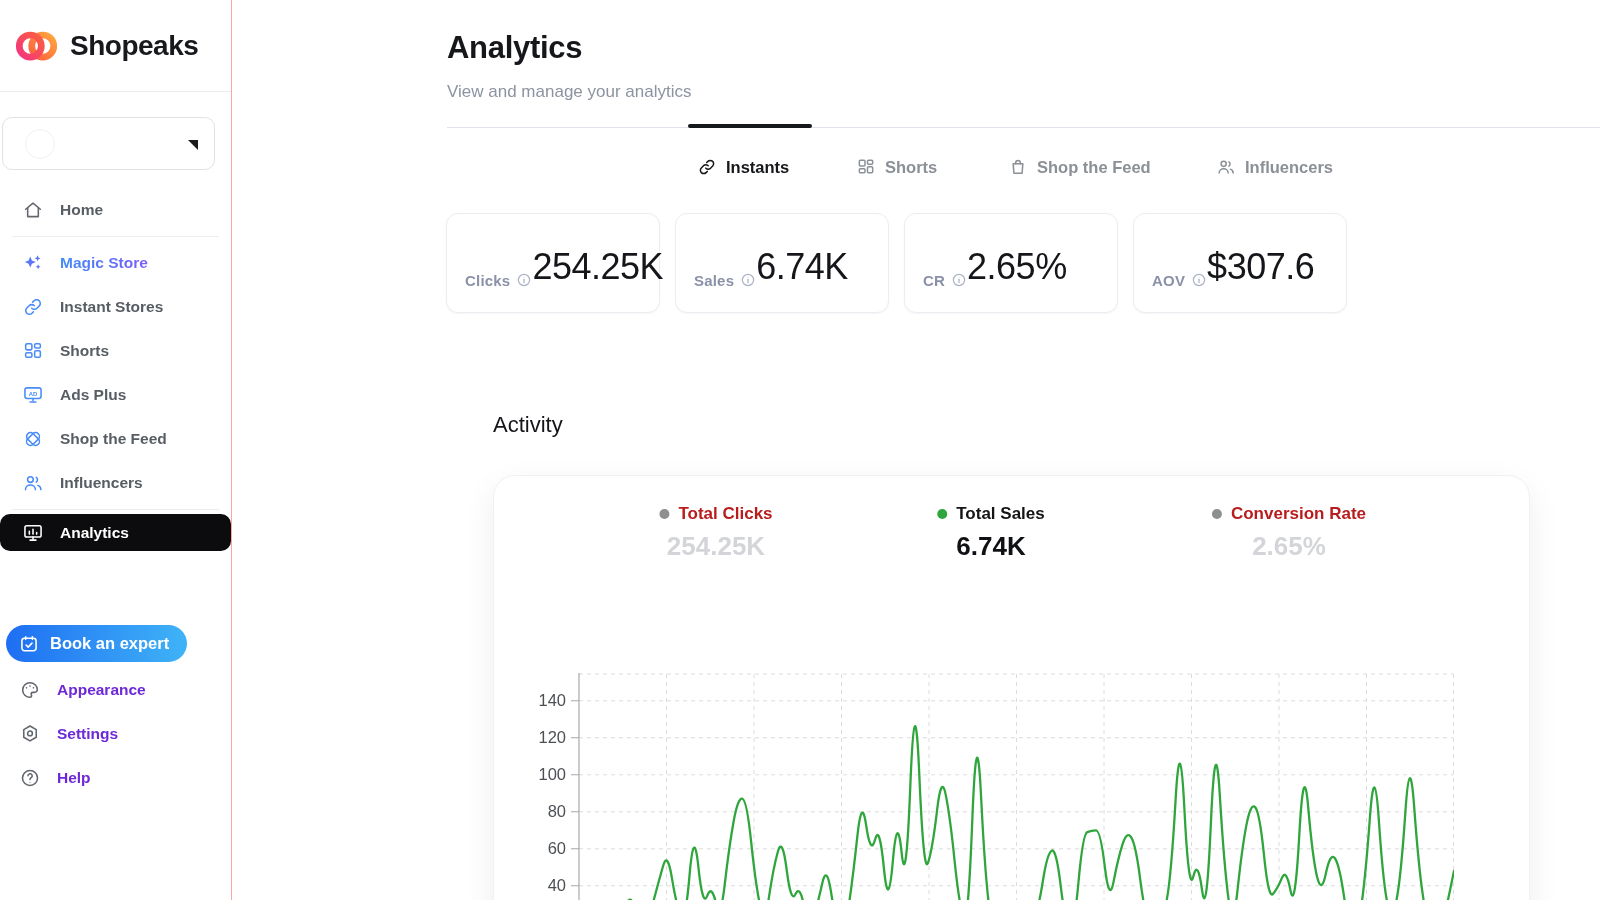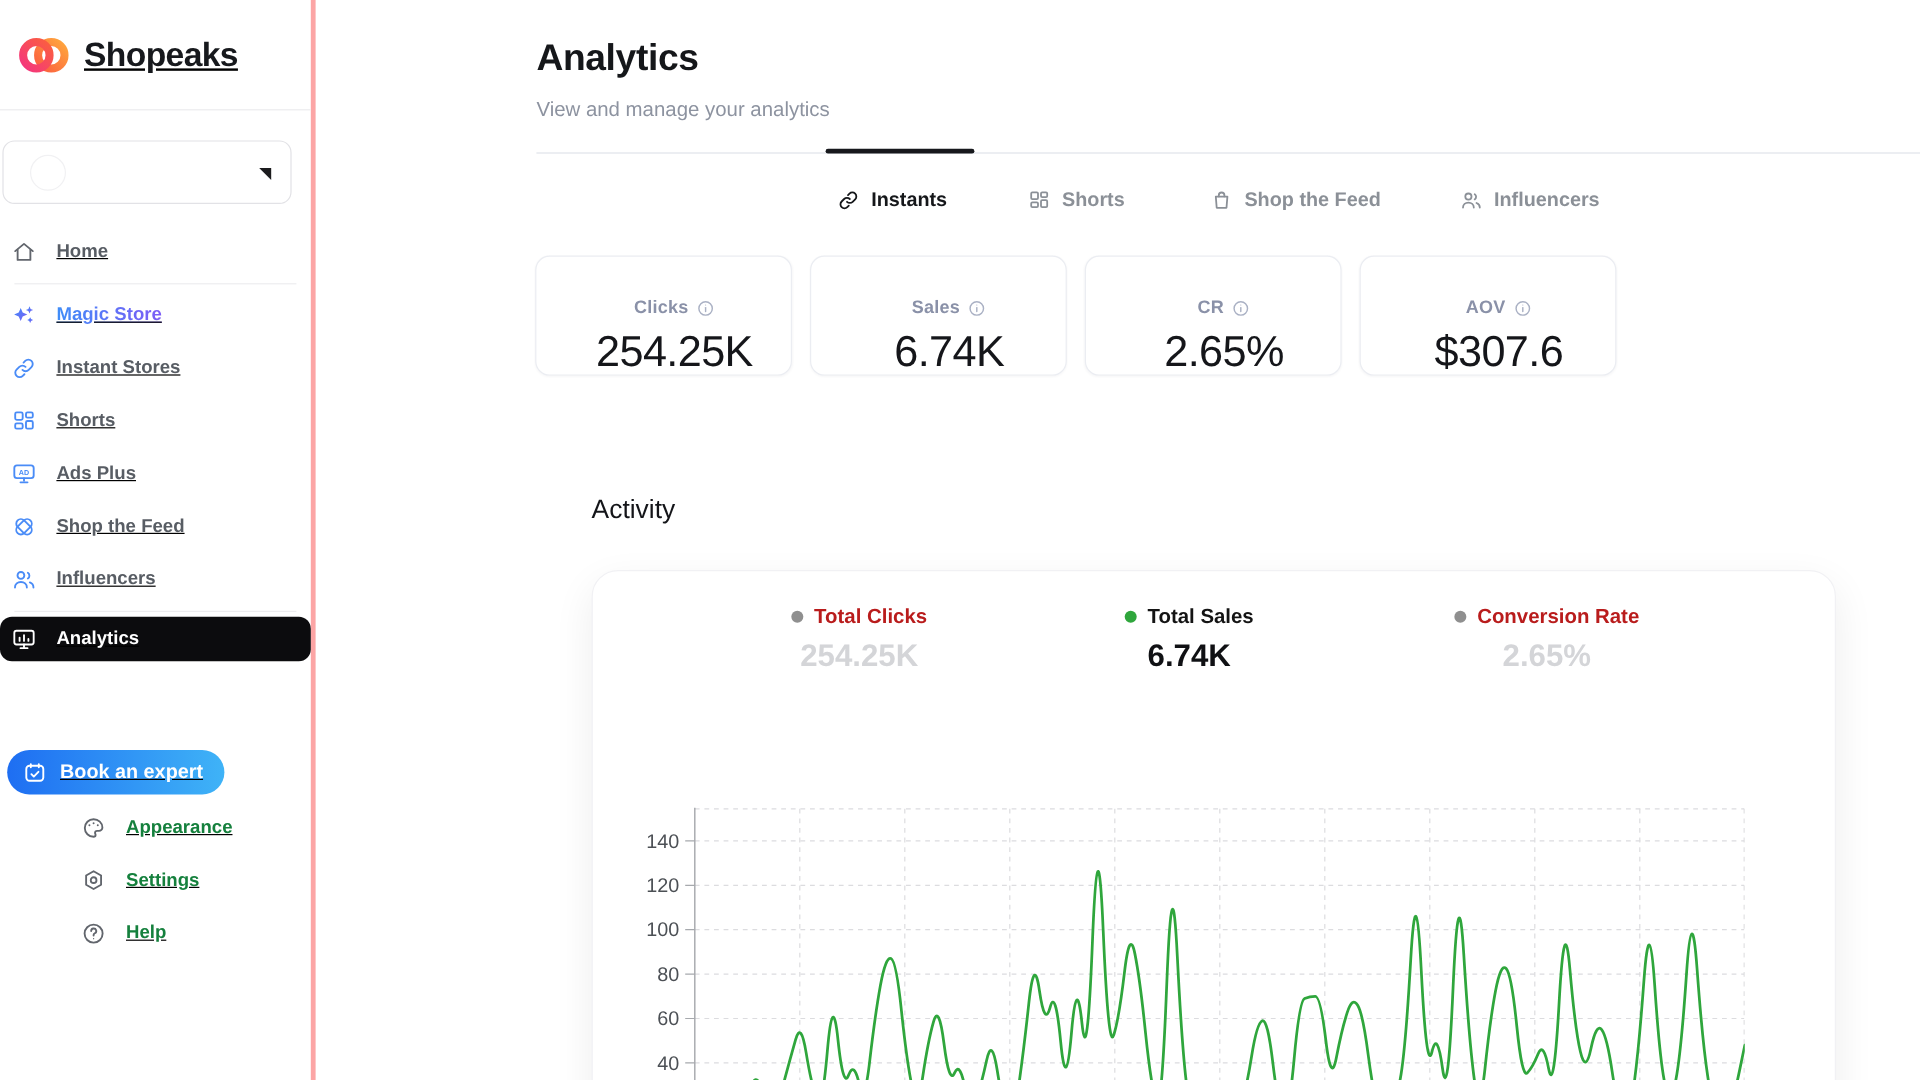--- a/index.html
+++ b/index.html
@@ -1,50 +1,50 @@
 <!DOCTYPE html>
 <html><head>
 <meta charset="utf-8">
 <style>
   * { margin:0; padding:0; box-sizing:border-box; }
   html,body { width:1600px; height:900px; background:#fff; font-family:"Liberation Sans", sans-serif; }
   .app { position:relative; width:1600px; height:900px; overflow:hidden; background:#fff; }
 
   
-  .sidebar { position:absolute; left:0; top:0; width:263px; height:900px; background:#fff; border-right:4px solid #fca5a5;text-decoration:underline; }
+  .sidebar { position:absolute; left:0; top:0; width:232px; height:900px; background:#fff; border-right:1px solid #fca5a5; }
   .logo-row { display:flex; align-items:center; gap:10px; height:92px; padding:0 0 0 14px; border-bottom:1px solid #ececee; }
   .brand-name { font-size:28px; font-weight:800; color:#17191d; letter-spacing:-0.5px; }
   .store-selector { position:relative; margin:25px 16px 0 2px; height:53px; border:1px solid #e2e2e6; border-radius:10px; background:#fff; cursor:pointer; }
   .avatar-ghost { position:absolute; left:22px; top:11px; width:30px; height:30px; border-radius:50%; border:1px solid #f1f1f3; }
   .dd-marker { position:absolute; right:16px; top:22px; width:0; height:0; border-top:10px solid #1c1c1e; border-left:10px solid transparent; }
   .nav { margin-top:18px; }
-  .nav-item { display:flex; align-items:center; gap:15px; height:44px; padding-left:8px; color:#585d64; font-size:15.5px; font-weight:600; cursor:pointer; }
+  .nav-item { display:flex; align-items:center; gap:15px; height:44px; padding-left:21px; color:#585d64; font-size:15.5px; font-weight:600; cursor:pointer; }
   .icn { width:24px; height:24px; display:flex; align-items:center; justify-content:center; flex:0 0 24px; }
   .icn-blue { color:#4a8cf7; }
   .icn-gray { color:#62666d; }
   .grad-text { background:linear-gradient(90deg,#3f8df8,#7c5cf6); -webkit-background-clip:text; background-clip:text; color:transparent; font-weight:700; }
   .nav-item .chev { margin-left:auto; margin-right:20px; color:#6a6e74; }
   .nav-item.active { background:#0c0c0e; color:#fff; border-radius:10px; height:37px; margin:3px 0; }
   .sb-divider { border-top:1px solid #ededef; margin:4px 12px; }
   .book-btn { margin:74px 0 6px 6px; width:181px; height:37px; border-radius:19px; background:linear-gradient(90deg,#1e6ef2,#3fb3f7); color:#fff; display:flex; align-items:center; gap:11px; padding-left:13px; font-weight:700; font-size:16.5px; cursor:pointer; border:none; }
-  .footer-item { display:flex; align-items:center; gap:15px; height:44px; padding-left:18px; color:#15803d; font-size:15.5px; font-weight:600; cursor:pointer;margin-left:48px; }
+  .footer-item { display:flex; align-items:center; gap:15px; height:44px; padding-left:18px; color:#6d28d9; font-size:15.5px; font-weight:600; cursor:pointer; }
 
   
   .page-title { position:absolute; left:447px; top:30px; font-size:31px; font-weight:800; color:#15171a; letter-spacing:-0.3px; }
   .page-subtitle { position:absolute; left:447px; top:82px; font-size:17px; color:#8d93a0; }
   .tab-line { position:absolute; top:127px; left:447px; right:0; height:1px; background:#dfe3e9; }
   .tab-indicator { position:absolute; top:124px; left:688px; width:124px; height:4px; background:#17181c; border-radius:3px; }
   .tabs { position:absolute; left:0; top:151px; width:100%; height:34px; }
   .tab { position:absolute; display:flex; align-items:center; gap:9px; font-size:16.5px; font-weight:600; color:#8b9097; cursor:pointer; height:32px; }
   .tab.active { color:#15171a; font-weight:700; }
   .tab .icn { width:21px; height:21px; flex-basis:21px; }
 
   
   .stats { position:absolute; left:446px; top:213px; display:flex; gap:15px; }
-  .stat-card { width:214px; height:100px; background:#fff; border:1px solid #ebedf2; border-radius:12px; box-shadow:0 1px 2px rgba(16,24,40,0.04); display:flex; flex-direction:column; align-items:center;padding-left:18px; }
+  .stat-card { width:214px; height:100px; background:#fff; border:1px solid #ebedf2; border-radius:12px; box-shadow:0 1px 2px rgba(16,24,40,0.04); display:flex; flex-direction:row; align-items:center;padding-left:18px; }
   .stat-label-row { display:flex; align-items:center; gap:6px; margin-top:34px; }
   .stat-label { font-size:15px; font-weight:700; color:#8a91a8; letter-spacing:0.2px; }
   .stat-value { margin-top:7px; font-size:36px; font-weight:300; color:#15161a; letter-spacing:-0.5px; }
   .info-icn { width:16px; height:16px; color:#aab1c4; cursor:pointer; }
 
   
   .activity-title { position:absolute; left:493px; top:412px; font-size:22px; font-weight:400; color:#141519; }
   .activity-card { position:absolute; left:493px; top:475px; width:1037px; height:560px; background:#fff; border:1px solid #f1f1f4; border-radius:22px; box-shadow:0 12px 34px rgba(0,0,0,0.07); }
   .legend-item { position:absolute; top:28px; transform:translateX(-50%); text-align:center; cursor:pointer; }
   .legend-top { display:flex; align-items:center; justify-content:center; gap:9px; }

